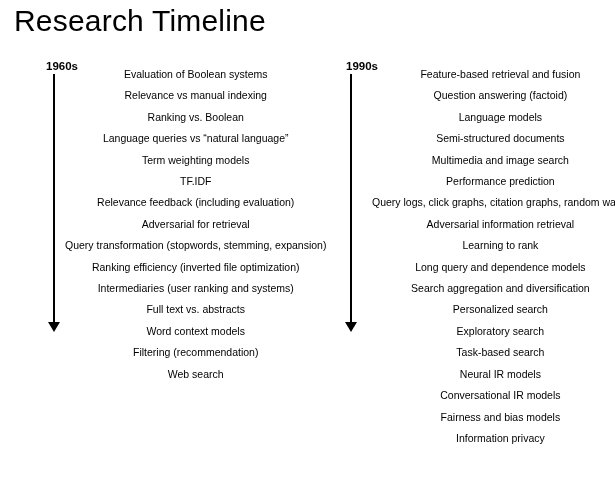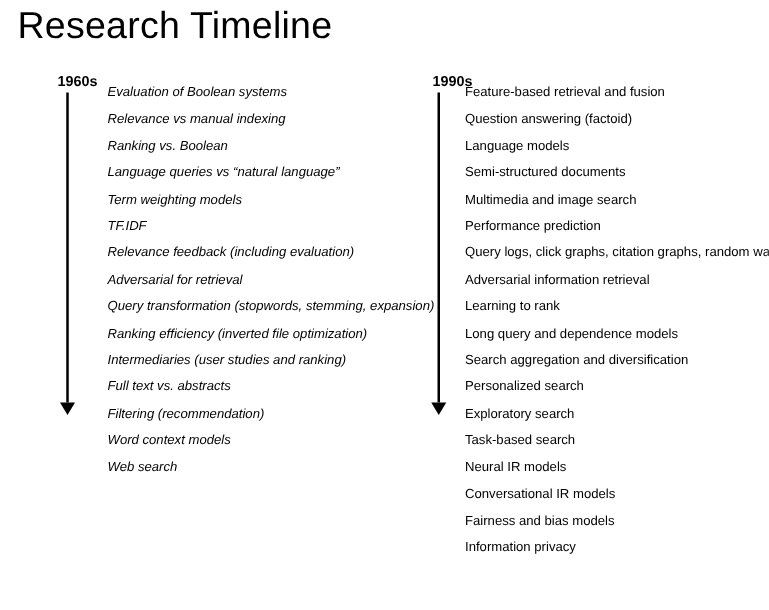--- a/index.html
+++ b/index.html
@@ -12,20 +12,21 @@
     background: #ffffff;
     font-family: "Liberation Sans", sans-serif;
     color: #000000;
     overflow: hidden;
     position: relative;
   }
   .slide {
     position: relative;
     width: 615px;
     height: 352px;
+    text-align: center;
   }
   .title {
     position: absolute;
     left: 14px;
     top: 4px;
     font-size: 30px;
     font-weight: normal;
     letter-spacing: 0.2px;
     color: #000000;
     white-space: nowrap;
@@ -76,21 +77,21 @@
     border-top: 10px solid #000000;
   }
 
   .items {
     position: absolute;
     top: 4px;
     margin: 0;
     padding: 0;
     list-style: none;
   }
-  .col-left .items { left: 64px; font-style: italic; }
+  .col-left .items { left: 43px; }
   .col-right .items { left: 52px; }
 
   .items li {
     font-size: 10.5px;
     line-height: 21.4px;
     color: #000000;
     white-space: nowrap;
   }
 </style>
 </head>
@@ -110,24 +111,24 @@
       <li>Evaluation of Boolean systems</li>
       <li>Relevance vs manual indexing</li>
       <li>Ranking vs. Boolean</li>
       <li>Language queries vs “natural language”</li>
       <li>Term weighting models</li>
       <li>TF.IDF</li>
       <li>Relevance feedback (including evaluation)</li>
       <li>Adversarial for retrieval</li>
       <li>Query transformation (stopwords, stemming, expansion)</li>
       <li>Ranking efficiency (inverted file optimization)</li>
-      <li>Intermediaries (user studies and ranking)</li>
+      <li>Intermediaries (user ranking and systems)</li>
       <li>Full text vs. abstracts</li>
+      <li>Word context models</li>
       <li>Filtering (recommendation)</li>
-      <li>Word context models</li>
       <li>Web search</li>
     </ul>
   </div>
 
   <div class="column col-right">
     <div class="decade-label">1990s</div>
     <div class="arrow">
       <div class="shaft" style="height:248px;"></div>
       <div class="head" style="top:248px;"></div>
     </div>

